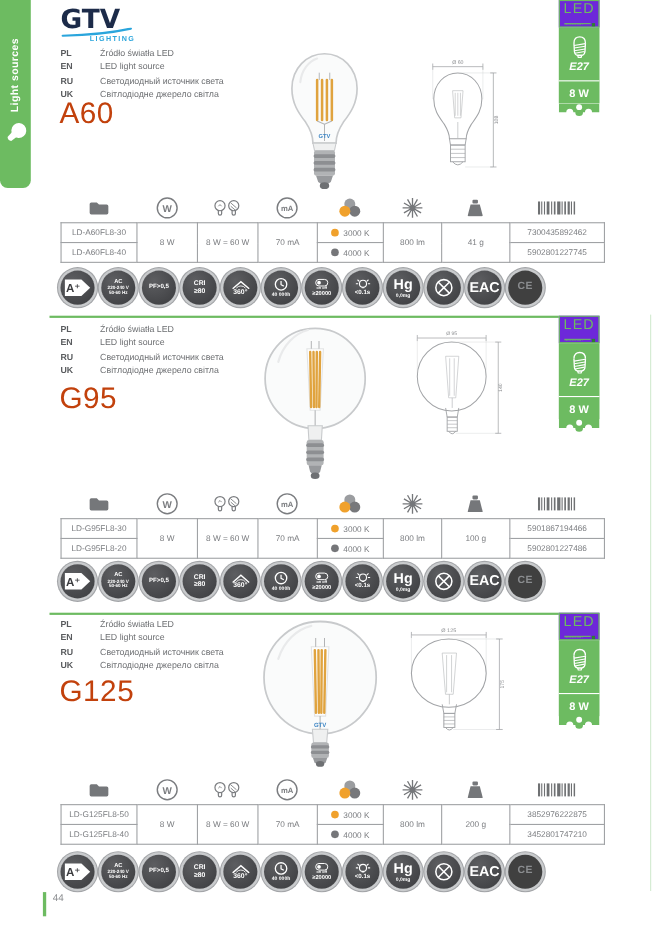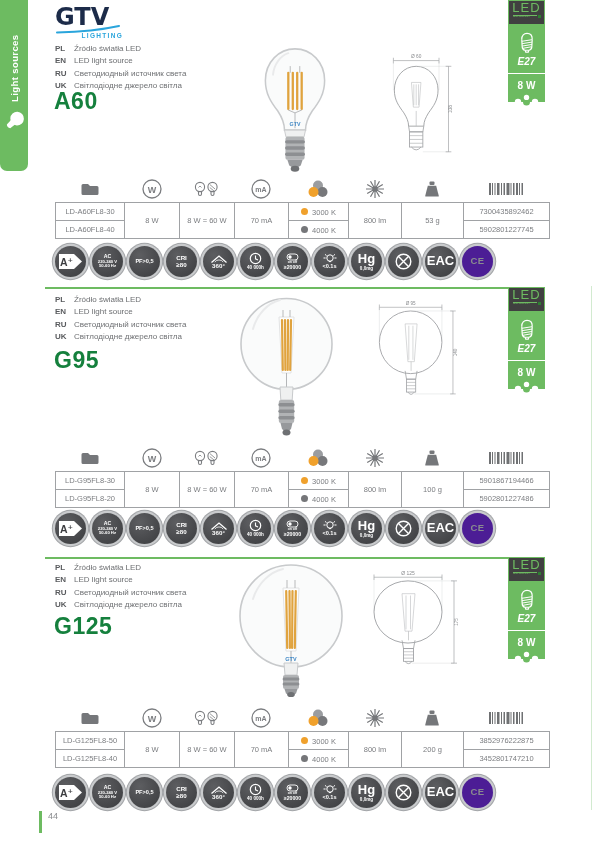--- a/index.html
+++ b/index.html
@@ -24,42 +24,42 @@
   
   .section{position:absolute;left:0;width:600px;}
   .section.s0{top:0;height:287px;}
   .section.s1{top:287px;height:270px;}
   .section.s2{top:557px;height:253px;}
   .sep{position:absolute;left:45px;top:0;width:463px;height:2px;background:var(--green);}
 
   .langs{position:absolute;left:55px;width:270px;}
   .s0 .langs{top:44px;} .s1 .langs{top:8px;} .s2 .langs{top:6px;}
   .lang{display:flex;margin-bottom:3.4px;}
-  .lc{width:19px;font-weight:bold;font-size:8px;color:#595b5e;}
+  .lc{width:36px;font-weight:bold;font-size:8px;color:#595b5e;}
   .lt{font-size:8px;color:#6d6f72;}
 
-  .model{position:absolute;left:54px;margin:0;font-size:23px;font-weight:bold;color:#15803d;letter-spacing:.5px;}
+  .model{position:absolute;left:54px;margin:0;font-size:27px;font-weight:normal;color:#c2410c;letter-spacing:.5px;}
   .s0 .model{top:88px;} .s1 .model{top:60px;} .s2 .model{top:56px;}
 
   
   .photo,.drawing{display:none;position:absolute;}
   .shape-a60 .photo-a60,.shape-a60 .drawing-a60{display:block;}
   .shape-g95 .photo-g95,.shape-g95 .drawing-globe{display:block;}
   .shape-g125 .photo-g125,.shape-g125 .drawing-globe{display:block;}
   .s0 .photo-a60{left:252px;top:44px;width:86px;height:134px;}
   .s0 .drawing-a60{left:382px;top:52px;width:76px;height:116px;}
   .s1 .photo-g95{left:240px;top:8px;width:93px;height:150px;}
   .s1 .drawing-globe{left:372px;top:12px;width:92px;height:129px;}
   .s2 .photo-g125{left:238px;top:6px;width:106px;height:135px;}
   .s2 .drawing-globe{left:366px;top:12px;width:100px;height:128px;}
 
   
   .badge{position:absolute;left:508px;top:0;width:37px;}
-  .badge-led{height:25px;background:#404040;border:1.5px solid var(--green);box-sizing:border-box;
-             display:flex;flex-direction:column;align-items:center;justify-content:flex-start;}
+  .badge-led{height:25px;background:#6d28d9;border:1.5px solid var(--green);box-sizing:border-box;
+             display:flex;flex-direction:column;align-items:center;justify-content:space-between;}
   .badge-led-text{color:var(--green);font-size:13px;letter-spacing:1px;line-height:1;}
   .techbar{width:80%;display:flex;align-items:center;gap:1px;margin-top:1px;}
   .tech{flex:1;font-size:2.5px;color:var(--green);border-top:1px solid var(--green);overflow:hidden;white-space:nowrap;line-height:1;}
   .tech-sq{width:3px;height:3px;background:var(--green-dark);}
   .badge-green{background:var(--green);display:flex;flex-direction:column;align-items:center;padding-top:6px;}
   .badge-e27-icon{width:24px;height:23px;margin-bottom:2px;}
   .badge-e27{color:#fff;font-weight:bold;font-size:10px;font-style:italic;}
   .badge-div{width:37px;height:1px;background:#fff;margin-top:6px;}
   .badge-watt{color:#fff;font-weight:bold;font-size:10px;margin:6px 0 3px;}
   .badge-puzzle{display:block;width:37px;height:12px;}
@@ -77,21 +77,21 @@
   .dot-warm{background:var(--temp-3000k);} .dot-cool{background:var(--temp-4000k);}
 
   
   .cert-row{position:absolute;left:55px;display:flex;gap:6px;}
   .s0 .cert-row{top:246px;} .s1 .cert-row{top:226px;} .s2 .cert-row{top:220px;}
   .cert{box-sizing:border-box;width:31px;height:31px;border-radius:50%;flex:0 0 31px;
         background:radial-gradient(circle at 35% 30%, #5d5e61, #434447 75%);
         box-shadow:0 0 0 2.2px #c9cbcd,0 0 0 3.2px #a3a5a8;
         display:flex;flex-direction:column;align-items:center;justify-content:center;
         color:#fff;line-height:1.1;text-align:center;font-weight:bold;}
-  .cert.light{background:#4c1d95;color:#8a8c8f;}
+  .cert.light{background:#404040;color:#8a8c8f;}
   .cert svg{display:block;}
   .cl3{font-size:3.4px;} .cl4{font-size:4.2px;} .cl45{font-size:4.6px;} .cl5{font-size:5.2px;}
   .cl55{font-size:5.6px;} .cl6{font-size:6.2px;} .cl7{font-size:13px;} .cl9{font-size:9.5px;letter-spacing:.5px;}
 
   
   .edge-line{position:absolute;left:591px;top:286px;width:1px;height:524px;background:#d2ead0;}
   .pagenum{position:absolute;left:39px;top:810px;display:flex;align-items:flex-start;}
   .tick{width:3px;height:22px;background:var(--green);margin-right:6px;}
   .pagenum span{font-size:9px;color:#8a8c8f;margin-top:1px;}
 </style>
@@ -264,21 +264,21 @@
         <tbody>
         <tr>
           <td>LD-A60FL8-30</td>
           <td rowspan="2">8 W</td>
           <td rowspan="2">8 W = 60 W</td>
           <td rowspan="2">70 mA</td>
           <td class="color-cell">
             <span class="dot dot-warm"></span><span>3000 K</span>
           </td>
           <td rowspan="2">800 lm</td>
-          <td rowspan="2">53 g</td>
+          <td rowspan="2">41 g</td>
           <td>7300435892462</td>
         </tr>
         <tr>
           <td>LD-A60FL8-40</td>
           <td class="color-cell">
             <span class="dot dot-cool"></span><span>4000 K</span>
           </td>
           <td>5902801227745</td>
         </tr>
         </tbody>

